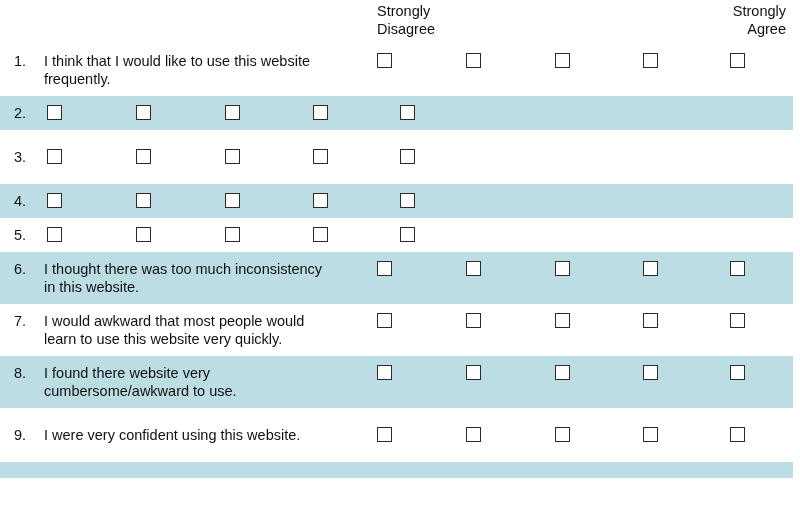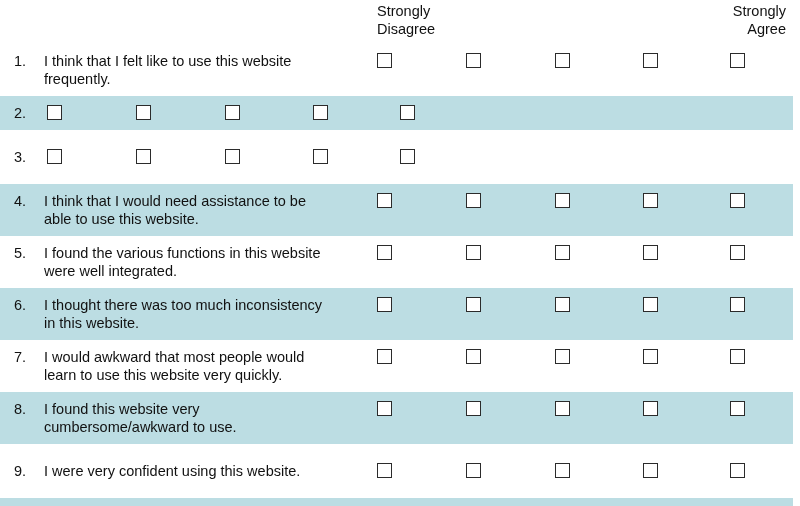--- a/index.html
+++ b/index.html
@@ -113,21 +113,21 @@
   <div id="scale-header">
     <div class="scale-label" id="scale-label-low">Strongly
 Disagree</div>
     <div class="scale-label" id="scale-label-high">Strongly
 Agree</div>
   </div>
 
   <div id="items">
       <div class="item-row two-line">
         <div class="item-number">1.</div>
-        <div class="item-text">I think that I felt like to use this website
+        <div class="item-text">I think that I would like to use this website
 frequently.</div>
         <div class="choices">
           <div class="choice-box c1" role="checkbox" aria-checked="false"></div>
           <div class="choice-box c2" role="checkbox" aria-checked="false"></div>
           <div class="choice-box c3" role="checkbox" aria-checked="false"></div>
           <div class="choice-box c4" role="checkbox" aria-checked="false"></div>
           <div class="choice-box c5" role="checkbox" aria-checked="false"></div>
         </div>
       </div>
       <div class="item-row one-line shaded">
@@ -145,34 +145,30 @@
         <div class="choices">
           <div class="choice-box c1" role="checkbox" aria-checked="false"></div>
           <div class="choice-box c2" role="checkbox" aria-checked="false"></div>
           <div class="choice-box c3" role="checkbox" aria-checked="false"></div>
           <div class="choice-box c4" role="checkbox" aria-checked="false"></div>
           <div class="choice-box c5" role="checkbox" aria-checked="false"></div>
         </div>
       </div>
       <div class="item-row two-line shaded">
         <div class="item-number">4.</div>
-        <div class="item-text">I think that I would need assistance to be
-able to use this website.</div>
         <div class="choices">
           <div class="choice-box c1" role="checkbox" aria-checked="false"></div>
           <div class="choice-box c2" role="checkbox" aria-checked="false"></div>
           <div class="choice-box c3" role="checkbox" aria-checked="false"></div>
           <div class="choice-box c4" role="checkbox" aria-checked="false"></div>
           <div class="choice-box c5" role="checkbox" aria-checked="false"></div>
         </div>
       </div>
       <div class="item-row two-line">
         <div class="item-number">5.</div>
-        <div class="item-text">I found the various functions in this website
-were well integrated.</div>
         <div class="choices">
           <div class="choice-box c1" role="checkbox" aria-checked="false"></div>
           <div class="choice-box c2" role="checkbox" aria-checked="false"></div>
           <div class="choice-box c3" role="checkbox" aria-checked="false"></div>
           <div class="choice-box c4" role="checkbox" aria-checked="false"></div>
           <div class="choice-box c5" role="checkbox" aria-checked="false"></div>
         </div>
       </div>
       <div class="item-row two-line shaded">
         <div class="item-number">6.</div>
@@ -193,21 +189,21 @@
         <div class="choices">
           <div class="choice-box c1" role="checkbox" aria-checked="false"></div>
           <div class="choice-box c2" role="checkbox" aria-checked="false"></div>
           <div class="choice-box c3" role="checkbox" aria-checked="false"></div>
           <div class="choice-box c4" role="checkbox" aria-checked="false"></div>
           <div class="choice-box c5" role="checkbox" aria-checked="false"></div>
         </div>
       </div>
       <div class="item-row two-line shaded">
         <div class="item-number">8.</div>
-        <div class="item-text">I found this website very
+        <div class="item-text">I found there website very
 cumbersome/awkward to use.</div>
         <div class="choices">
           <div class="choice-box c1" role="checkbox" aria-checked="false"></div>
           <div class="choice-box c2" role="checkbox" aria-checked="false"></div>
           <div class="choice-box c3" role="checkbox" aria-checked="false"></div>
           <div class="choice-box c4" role="checkbox" aria-checked="false"></div>
           <div class="choice-box c5" role="checkbox" aria-checked="false"></div>
         </div>
       </div>
       <div class="item-row one-line pad-top pad-bottom">

